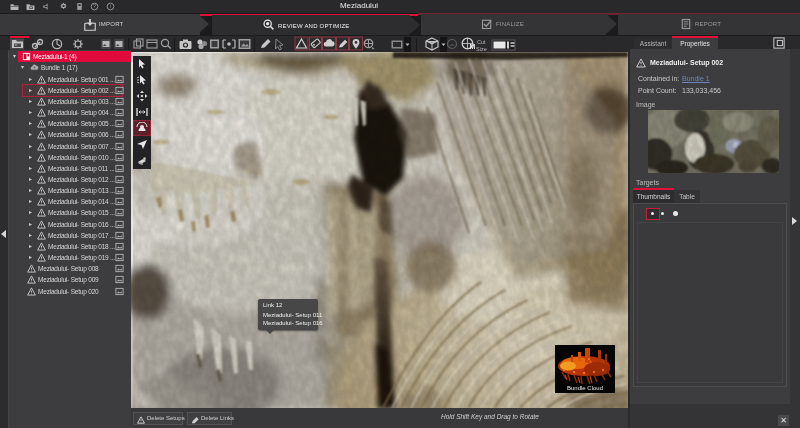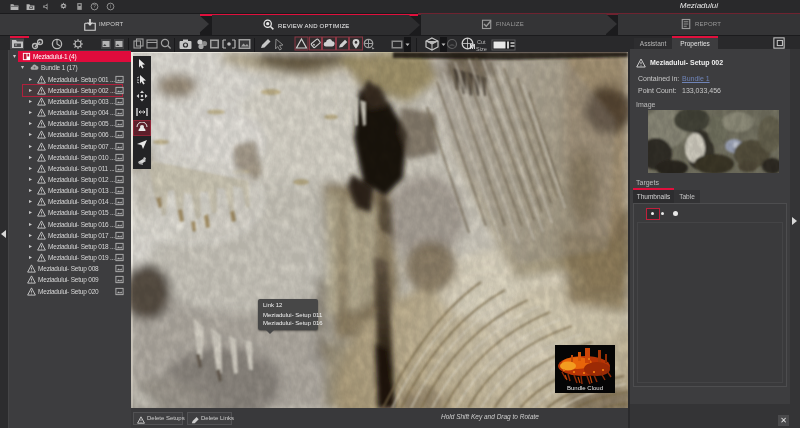--- a/index.html
+++ b/index.html
@@ -2,22 +2,22 @@
 <html><head>
 <meta charset="utf-8">
 <style>
   html,body{margin:0;padding:0;}
   body{width:800px;height:428px;overflow:hidden;background:#2a2a2c;
        font-family:"Liberation Sans",sans-serif;color:#ddd;position:relative;}
   .abs{position:absolute;}
   
   #titlebar{left:0;top:0;width:800px;height:13px;background:#29292b;}
   #titlebar .ti{position:absolute;top:2px;width:9px;height:9px;color:#b9b9b9;}
-  #title{position:absolute;left:0;top:1px;width:718px;text-align:right;
-         font-size:8px;color:#e8e8e8;font-style:italic;}
+  #title{position:absolute;left:0;top:1px;width:718px;text-align:center;
+         font-size:8px;color:#e8e8e8;}
   
   #tabrow{left:0;top:13px;width:800px;height:23px;background:#1b1b1d;}
   .tab{position:absolute;top:1px;height:21px;background:#39393b;}
   .tab .lbl{position:absolute;top:7px;font-size:6px;letter-spacing:.2px;color:#9a9a9a;white-space:nowrap;}
   .chev{position:absolute;top:1px;width:0;height:0;
         border-top:10.5px solid transparent;border-bottom:10.5px solid transparent;}
   
   #toolbar{left:0;top:36px;width:630px;height:16px;background:#29292b;}
   
   #leftstrip{left:0;top:50px;width:8px;height:378px;background:#2c2c2e;border-right:1px solid #454547;}

